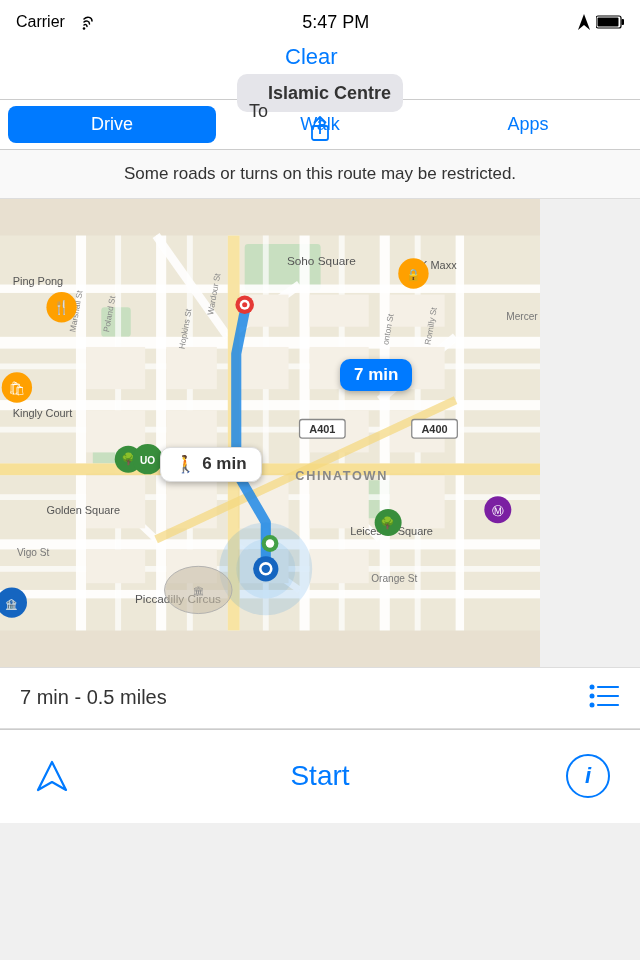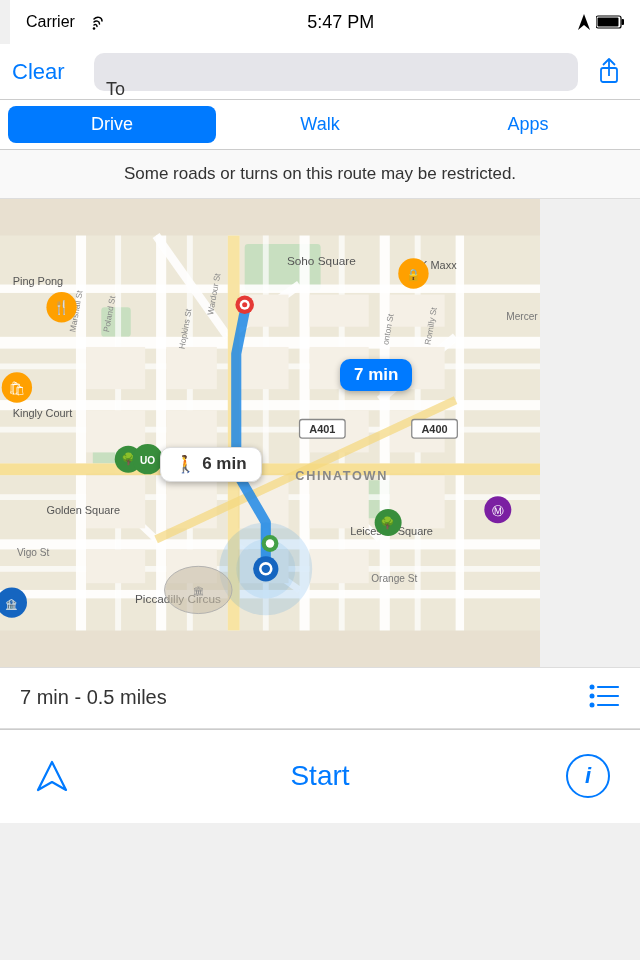--- a/index.html
+++ b/index.html
@@ -15,35 +15,35 @@
     
     #status-bar {
       height: 44px;
       background: #fff;
       display: flex;
       align-items: center;
       justify-content: space-between;
       padding: 0 16px;
       font-size: 17px;
       font-weight: 500;
-      margin-left: 10px;
     }
     .status-left { font-size: 16px; }
     .status-center { font-size: 18px; font-weight: 500; }
     .status-right { display: flex; align-items: center; gap: 6px; font-size: 14px; }
 
     
     #nav-bar {
       height: 56px;
       background: #fff;
       border-bottom: 1px solid #ccc;
       display: flex;
       align-items: center;
       padding: 0 12px;
-      gap: 12px;
+      gap: 4px;
+      flex-direction: column;
     }
     #clear-btn {
       color: #007AFF;
       font-size: 22px;
       font-weight: 400;
       cursor: pointer;
       min-width: 70px;
     }
     #search-field {
       flex: 1;
@@ -229,20 +229,21 @@
       <rect x="25.5" y="4" width="2.5" height="6" rx="1" fill="#000"></rect>
       <rect x="1.5" y="2.5" width="21" height="9" rx="1" fill="#000"></rect>
     </svg>
   </span>
 </div>
 
 <div id="nav-bar">
   <span id="clear-btn">Clear</span>
   <div id="search-field">
     <span class="to-label">To </span>
+    <span class="destination">Islamic Centre</span>
   </div>
   <div id="share-btn">
     <svg width="24" height="28" viewBox="0 0 24 28" fill="none">
       <rect x="4" y="10" width="16" height="14" rx="2" stroke="#007AFF" stroke-width="1.8" fill="none"></rect>
       <line x1="12" y1="18" x2="12" y2="2" stroke="#007AFF" stroke-width="1.8"></line>
       <polyline points="6,7 12,1 18,7" stroke="#007AFF" stroke-width="1.8" fill="none" stroke-linejoin="round"></polyline>
     </svg>
   </div>
 </div>
 

